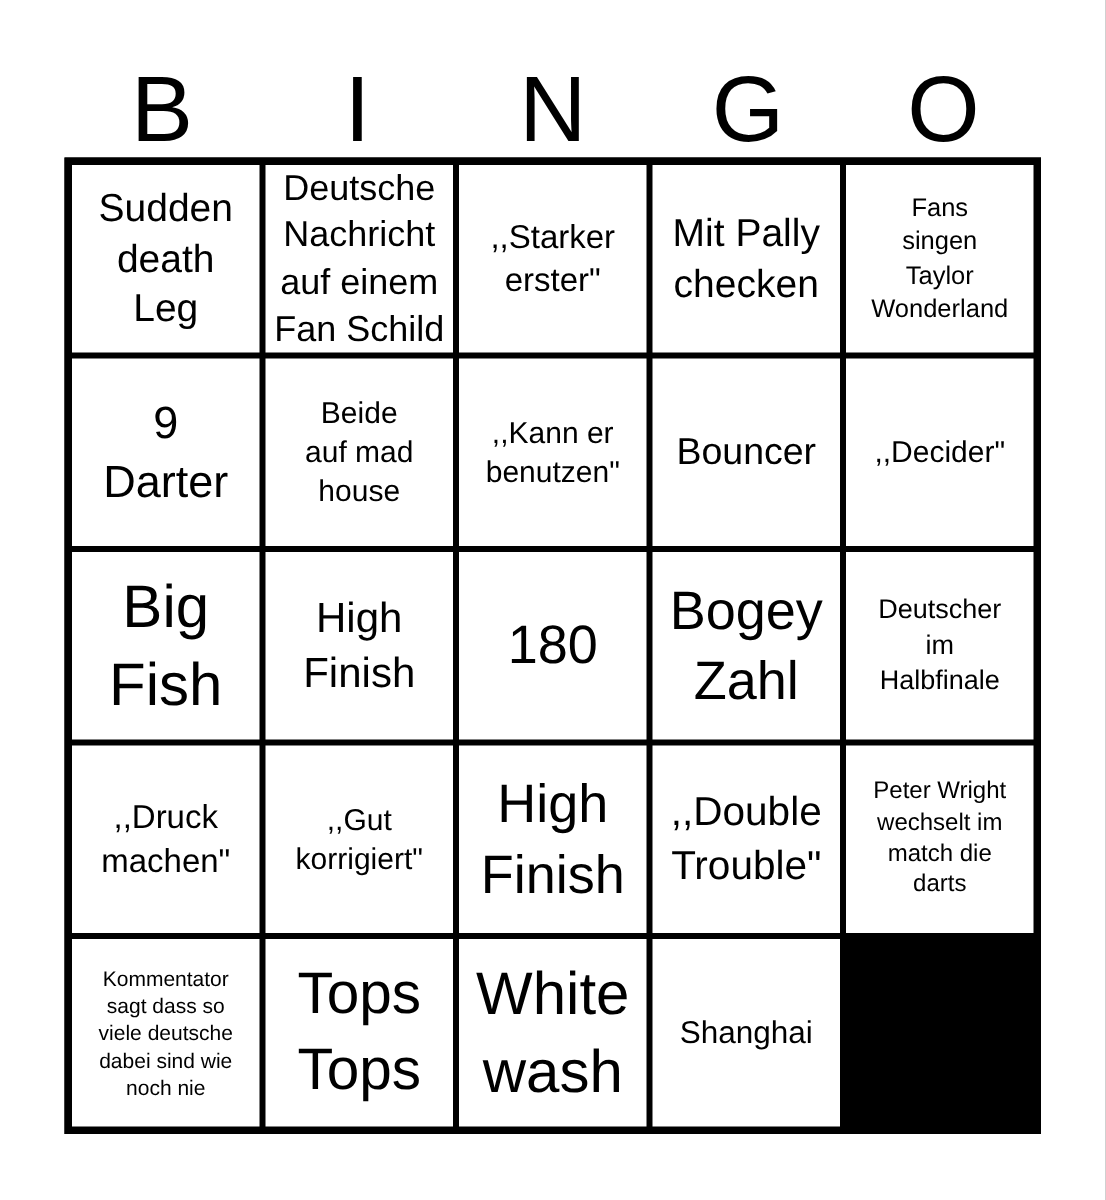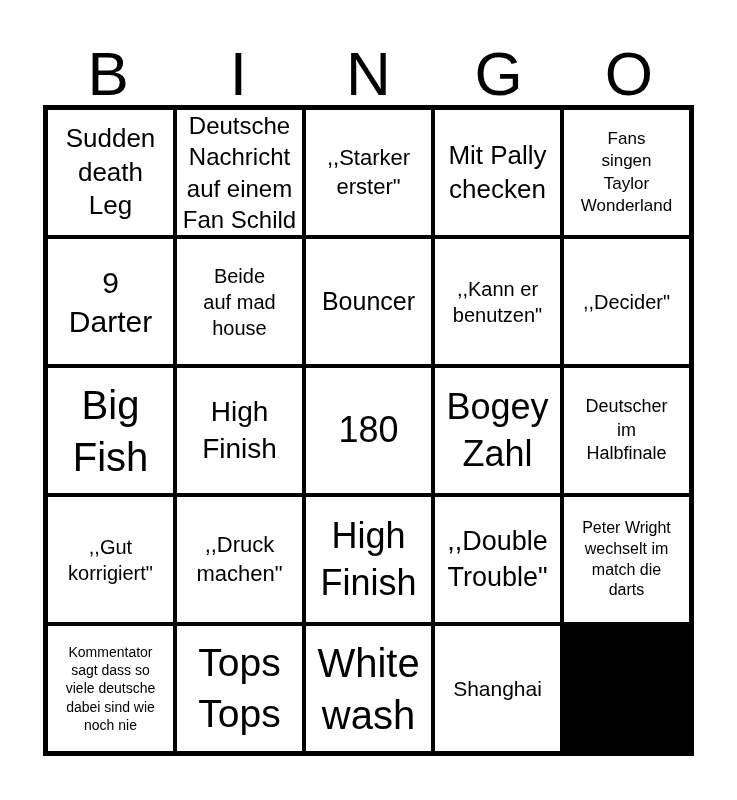--- a/index.html
+++ b/index.html
@@ -89,40 +89,40 @@
     <div class="bingo-cell f17">Fans
 singen
 Taylor
 Wonderland</div>
 
     <div class="bingo-cell f30">9
 Darter</div>
     <div class="bingo-cell f24">Beide
 auf mad
 house</div>
-    <div class="bingo-cell f25">Bouncer</div>
     <div class="bingo-cell f20">,,Kann er
 benutzen"</div>
+    <div class="bingo-cell f25">Bouncer</div>
     <div class="bingo-cell f20">,,Decider"</div>
 
     <div class="bingo-cell f40">Big
 Fish</div>
     <div class="bingo-cell f28">High
 Finish</div>
     <div class="bingo-cell f48">180</div>
     <div class="bingo-cell f36">Bogey
 Zahl</div>
     <div class="bingo-cell f18">Deutscher
 im
 Halbfinale</div>
 
+    <div class="bingo-cell f22">,,Druck
+machen"</div>
     <div class="bingo-cell f20">,,Gut
 korrigiert"</div>
-    <div class="bingo-cell f22">,,Druck
-machen"</div>
     <div class="bingo-cell f36">High
 Finish</div>
     <div class="bingo-cell f27">,,Double
 Trouble"</div>
     <div class="bingo-cell f16">Peter Wright
 wechselt im
 match die
 darts</div>
 
     <div class="bingo-cell f14">Kommentator

